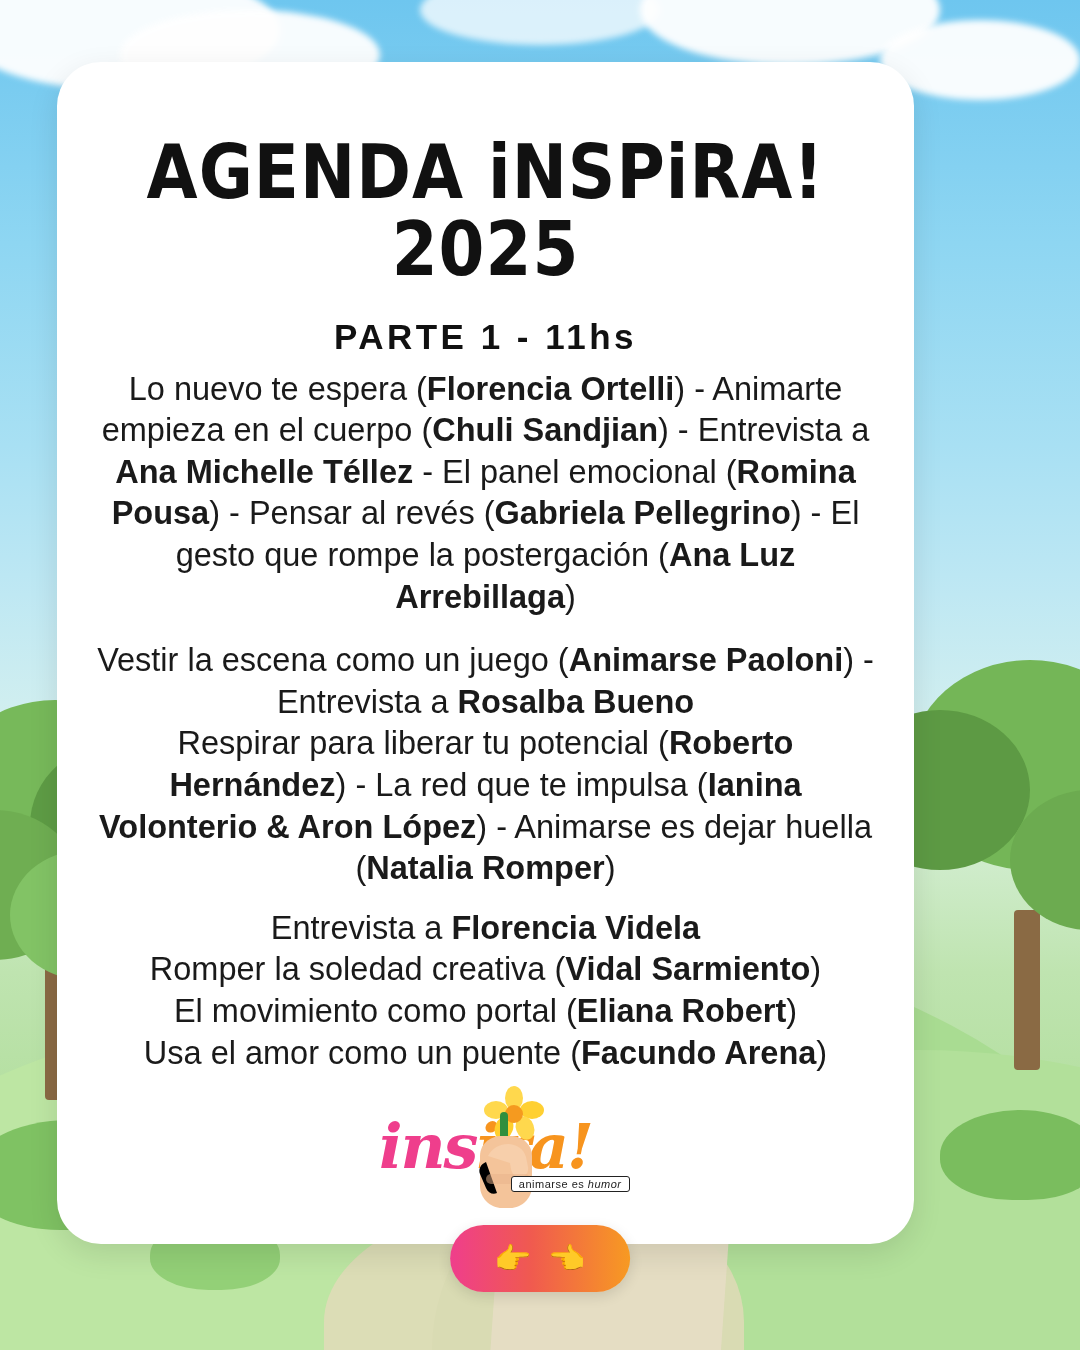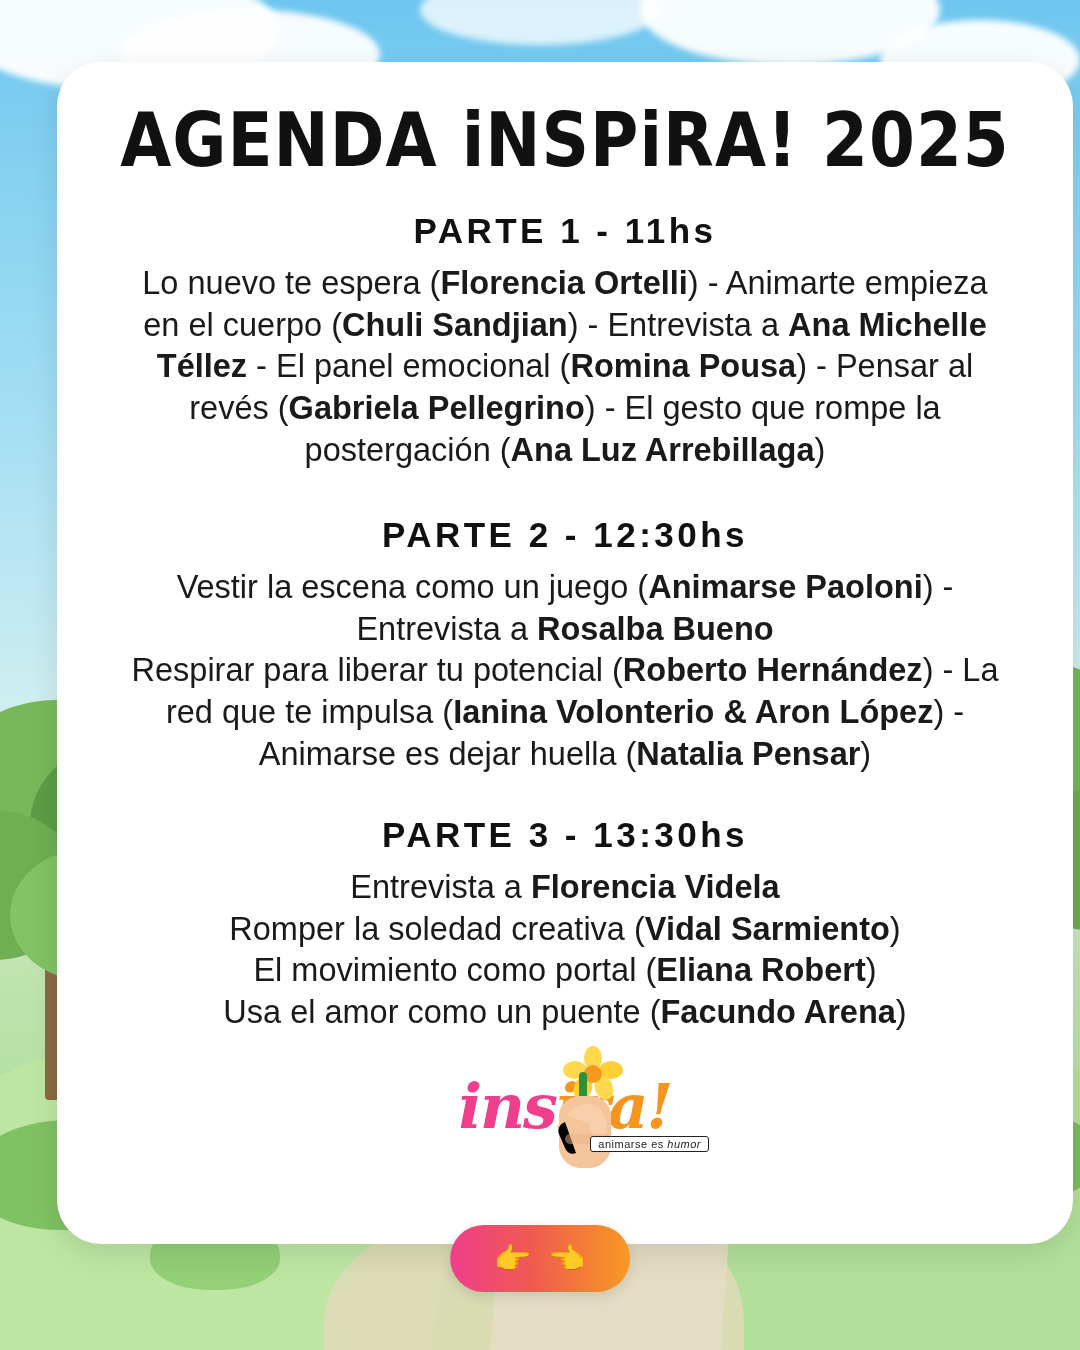--- a/index.html
+++ b/index.html
@@ -108,26 +108,26 @@
   }
   .bush.b1 { width: 200px; height: 110px; left: -30px; bottom: 120px; background:#7fc263;}
   .bush.b2 { width: 160px; height: 90px;  right: -20px; bottom: 150px; background:#7abd5e;}
   .bush.b3 { width: 130px; height: 70px;  left: 150px; bottom: 60px; background:#93d077;}
 
   
   .card {
     position: absolute;
     left: 57px;
     top: 62px;
-    width: 1016px;
+    width: 857px;
     height: 1182px;
     background: #ffffff;
     border-radius: 44px;
     box-shadow: 0 10px 30px rgba(0,0,0,.10);
-    padding: 18px 40px 30px 40px;
+    padding: 54px 40px 30px 40px;
     display: flex;
     flex-direction: column;
     align-items: center;
   }
 
   .title {
     font-family: "DejaVu Sans", sans-serif;
     font-weight: bold;
     font-size: 66px;
     letter-spacing: 1px;
@@ -274,26 +274,24 @@
 
 <div class="card">
 
   <div class="title">AGENDA iNSPiRA! 2025</div>
 
   <div class="part-heading">PARTE 1 - 11hs</div>
   <div class="part-body"><span>Lo nuevo te espera (</span><b>Florencia Ortelli</b><span>) - Animarte empieza en el cuerpo (</span><b>Chuli Sandjian</b><span>) - Entrevista a </span><b>Ana Michelle Téllez</b><span> - El panel emocional (</span><b>Romina Pousa</b><span>) - Pensar al revés (</span><b>Gabriela Pellegrino</b><span>) - El gesto que rompe la postergación (</span><b>Ana Luz Arrebillaga</b><span>)</span></div>
 
   <div class="spacer-1"></div>
 
-  <div class="part-heading">PARTE 2 - 12:30hs</div>
-  <div class="part-body"><span>Vestir la escena como un juego (</span><b>Animarse Paoloni</b><span>) - Entrevista a </span><b>Rosalba Bueno</b><br><span>Respirar para liberar tu potencial (</span><b>Roberto Hernández</b><span>) - La red que te impulsa (</span><b>Ianina Volonterio &amp; Aron López</b><span>) - Animarse es dejar huella (</span><b>Natalia Pensar</b><span>)</span></div>
+  <div class="part-body"><span>Vestir la escena como un juego (</span><b>Animarse Paoloni</b><span>) - Entrevista a </span><b>Rosalba Bueno</b><br><span>Respirar para liberar tu potencial (</span><b>Roberto Hernández</b><span>) - La red que te impulsa (</span><b>Ianina Volonterio &amp; Aron López</b><span>) - Animarse es dejar huella (</span><b>Natalia Romper</b><span>)</span></div>
 
   <div class="spacer-2"></div>
 
-  <div class="part-heading">PARTE 3 - 13:30hs</div>
   <div class="part-body"><span>Entrevista a </span><b>Florencia Videla</b><br><span>Romper la soledad creativa (</span><b>Vidal Sarmiento</b><span>)</span><br><span>El movimiento como portal (</span><b>Eliana Robert</b><span>)</span><br><span>Usa el amor como un puente (</span><b>Facundo Arena</b><span>)</span></div>
 
   <div class="logo-wrap">
     <div class="logo-text">
       <span class="pink">ins</span><span class="orange">ira!</span>
     </div>
 
     <svg class="flower" viewBox="0 0 64 64">
       <g>
         <ellipse cx="32" cy="12" rx="9" ry="12" fill="#ffd84d"></ellipse>

